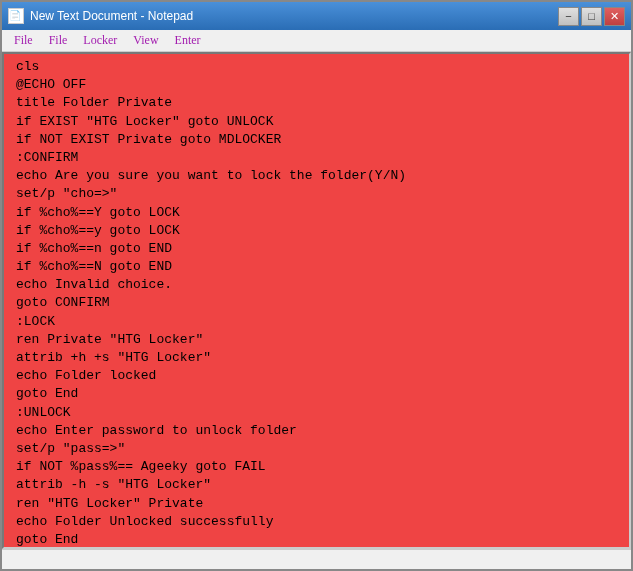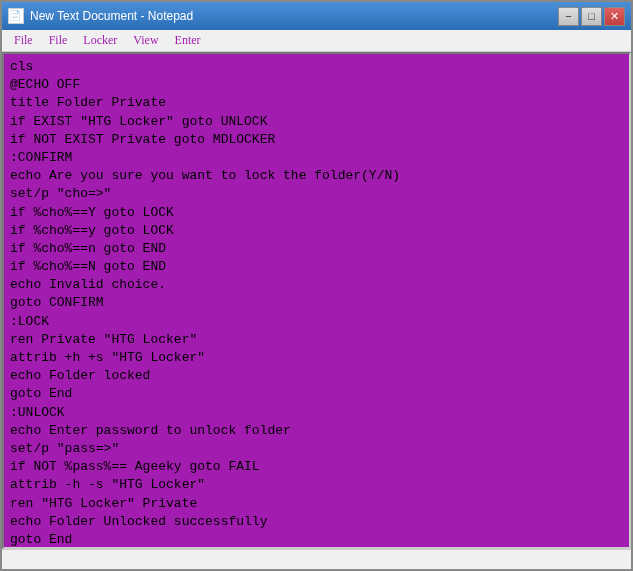--- a/index.html
+++ b/index.html
@@ -100,24 +100,24 @@
       font-family: Liberation Serif, serif;
       font-size: 12px;
       color: #a21caf;
       cursor: pointer;
       white-space: nowrap;
       text-align: center;
     }
 
     .editor-area {
       flex: 1;
-      background: #a21caf;
+      background: #ef4444;
       overflow: auto;
       border: 2px inset #ccc;
-      padding: 4px 6px;
+      padding: 4px 12px;
     }
 
     .code-content {
       font-family: 'Courier New', Courier, monospace;
       font-size: 13px;
       color: #000;
       line-height: 1.4;
       white-space: pre;
     }
 

